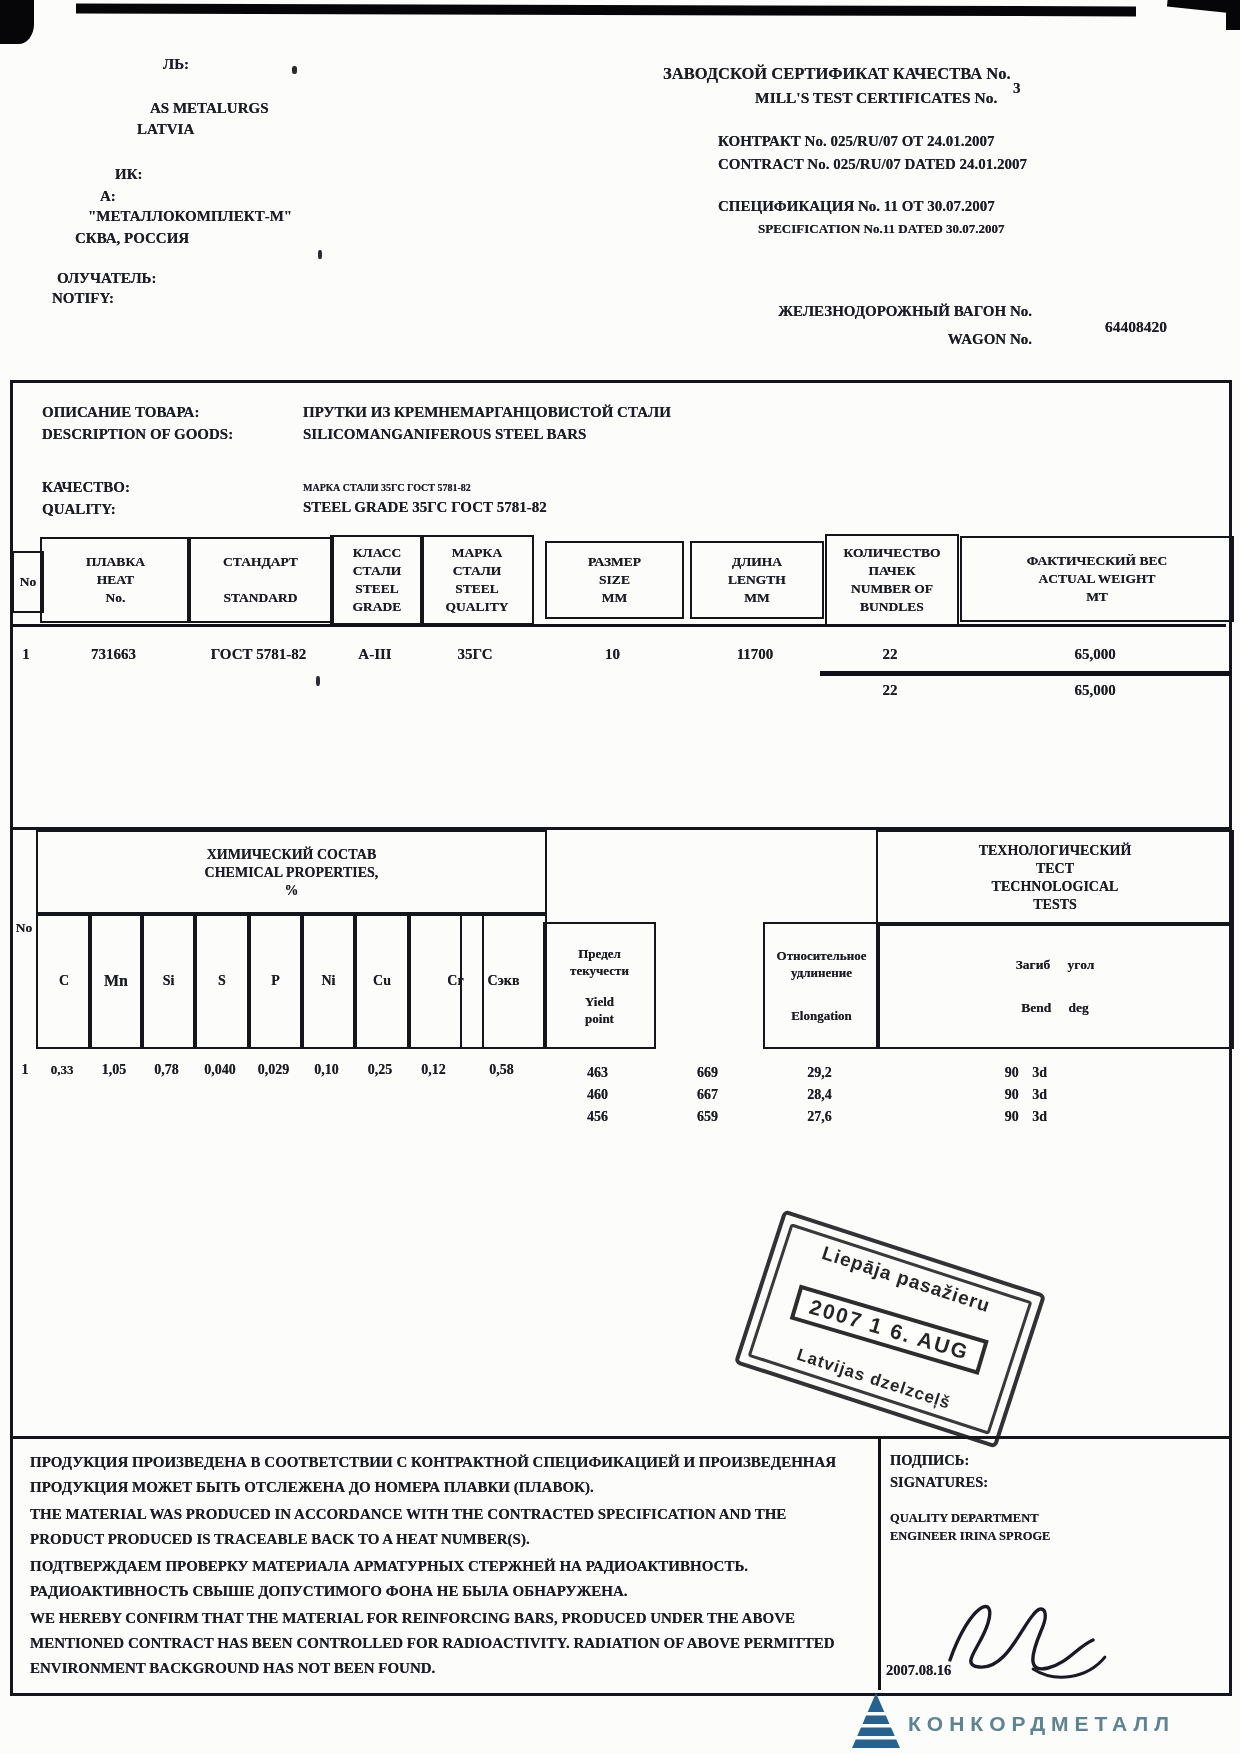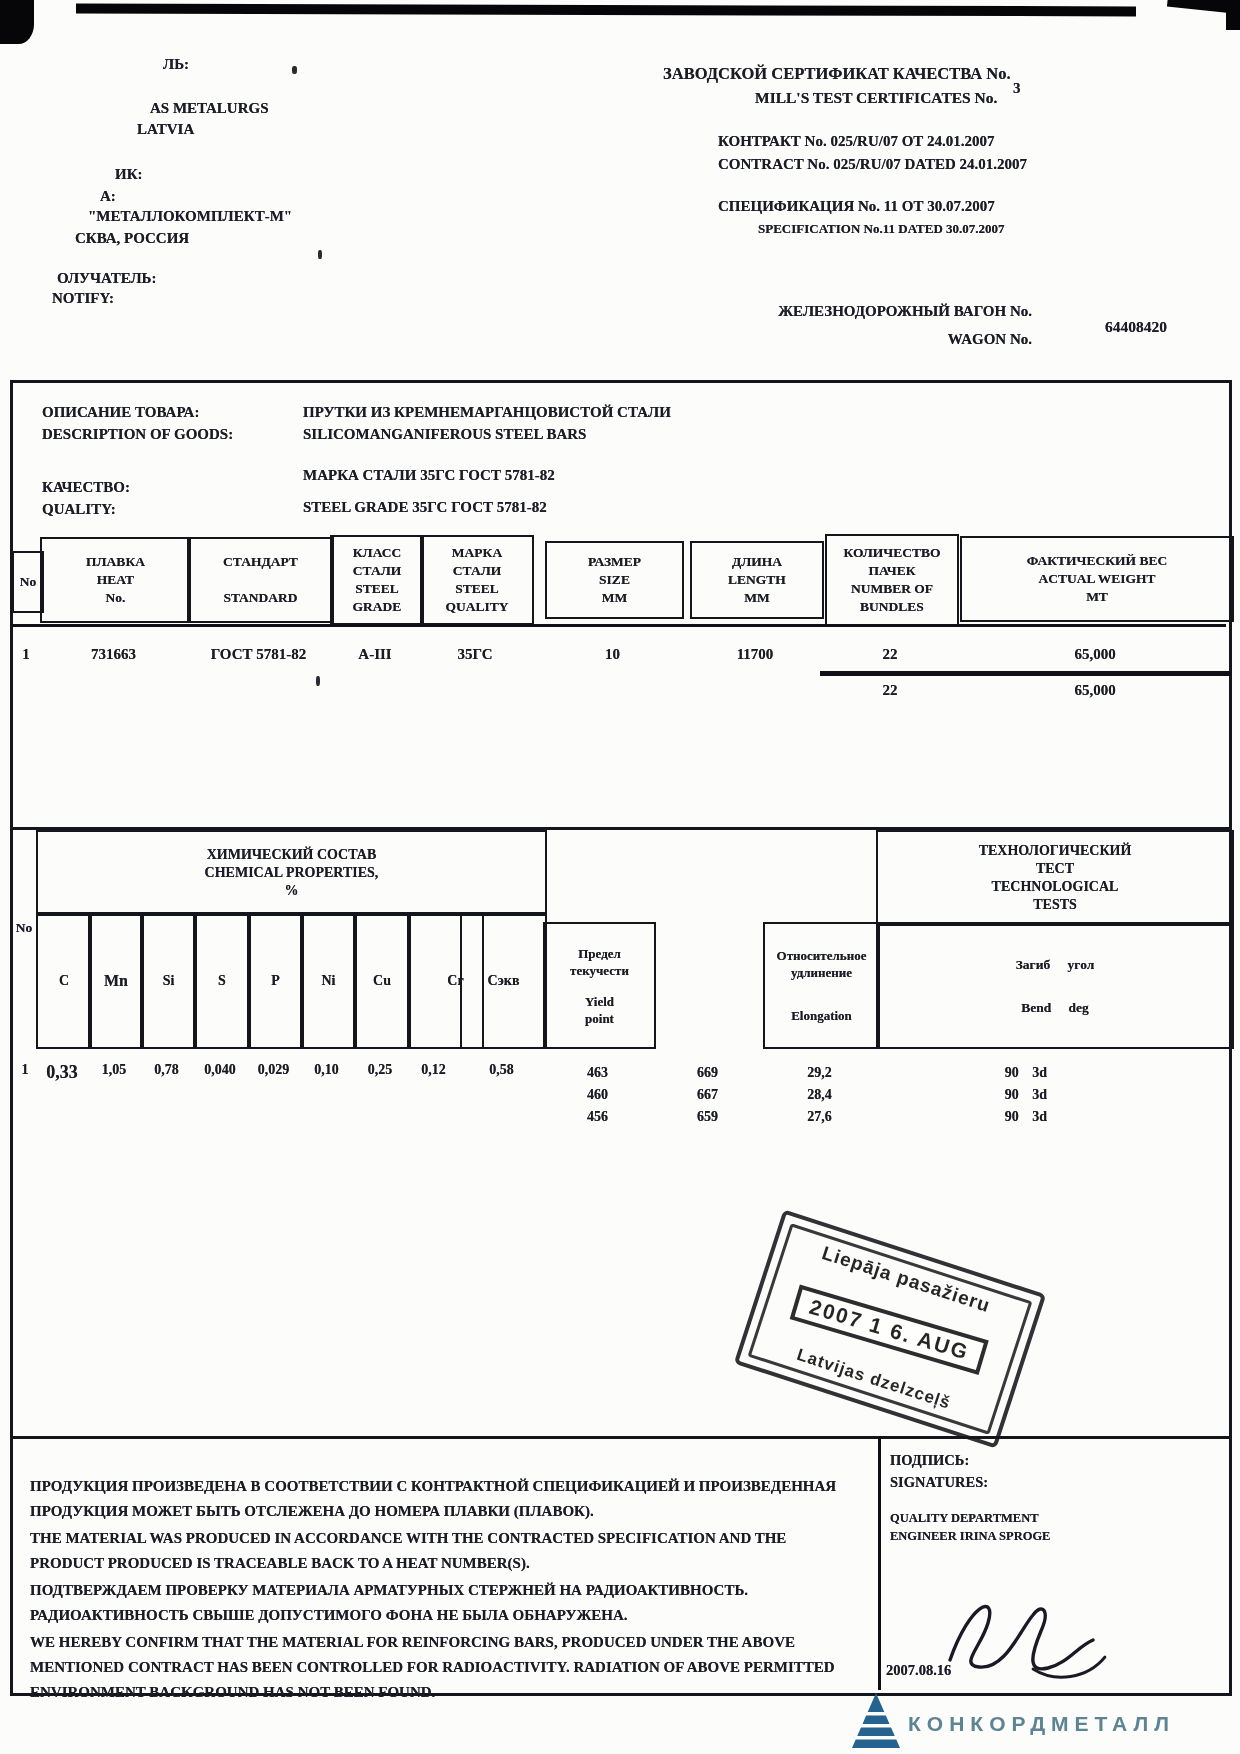--- a/index.html
+++ b/index.html
@@ -9,21 +9,21 @@
   .t{position:absolute;font-weight:bold;color:#1c1c26;text-shadow:0 0 .6px rgba(25,25,50,.75);white-space:nowrap;}
   .box{position:absolute;border:3px solid #15151c;}
   .cell{position:absolute;border:2px solid #15151c;display:flex;flex-direction:column;
         justify-content:center;align-items:center;font-weight:bold;font-size:13.5px;line-height:18px;
         text-align:center;text-shadow:0 0 .6px rgba(25,25,50,.7);}
   .val{position:absolute;font-weight:bold;font-size:15px;text-align:center;text-shadow:0 0 .6px rgba(25,25,50,.7);}
   .gap6{height:6px;} .gap14{height:14px;} .gap18{height:18px;} .gap26{height:26px;}
   .rule{position:absolute;background:#101016;}
   .speck{position:absolute;background:#2a2a33;border-radius:40%;}
   .para{position:absolute;font-weight:bold;font-size:15px;line-height:25px;width:845px;
-        white-space:pre-line;text-shadow:0 0 .6px rgba(25,25,50,.7);margin-top:24px;}
+        white-space:pre-line;text-shadow:0 0 .6px rgba(25,25,50,.7);}
   .stamp{position:absolute;left:752px;top:1248px;width:268px;height:154px;
          border:4px solid rgba(22,22,26,.88);border-radius:6px;transform:rotate(18deg);
          font-family:"Liberation Sans",sans-serif;color:rgba(18,18,22,.92);}
   .stamp-inner{position:absolute;left:7px;top:7px;right:7px;bottom:7px;
          border:3px solid rgba(22,22,26,.85);border-radius:3px;
          display:flex;flex-direction:column;justify-content:space-between;align-items:center;padding:4px 0;}
   .stamp-top{font-size:19px;font-weight:bold;letter-spacing:1px;}
   .stamp-date-box{border:4px solid rgba(22,22,26,.9);padding:2px 12px;font-size:21px;font-weight:bold;
          letter-spacing:2px;transform:rotate(-1.5deg);background:rgba(255,255,255,.6);}
   .stamp-bottom{font-size:17px;font-weight:bold;letter-spacing:1px;}
@@ -67,21 +67,21 @@
   <div class="t" style="left:1105px;top:318px;font-size:15.5px;">64408420</div>
 
   <div class="box" style="left:10px;top:380px;width:1216px;height:447px;border-bottom:none;"></div>
 
   <div class="t" style="left:42px;top:404px;font-size:15px;">ОПИСАНИЕ ТОВАРА:</div>
   <div class="t" style="left:42px;top:426px;font-size:15px;">DESCRIPTION OF GOODS:</div>
   <div class="t" style="left:303px;top:404px;font-size:15px;">ПРУТКИ ИЗ КРЕМНЕМАРГАНЦОВИСТОЙ СТАЛИ</div>
   <div class="t" style="left:303px;top:426px;font-size:15px;">SILICOMANGANIFEROUS STEEL BARS</div>
   <div class="t" style="left:42px;top:479px;font-size:15px;">КАЧЕСТВО:</div>
   <div class="t" style="left:42px;top:501px;font-size:15px;">QUALITY:</div>
-  <div class="t" style="left:303px;top:467px;font-size:15px;">МАРКА СТАЛИ 35ГС ГОСТ 5781-82</div>
+  <div class="t" style="left:303px;top:482px;font-size:10px;">МАРКА СТАЛИ 35ГС ГОСТ 5781-82</div>
   <div class="t" style="left:303px;top:499px;font-size:15px;">STEEL GRADE 35ГС ГОСТ 5781-82</div>
 
   <div class="cell" style="left:12px;top:551px;width:28px;height:58px;">
     <div>No</div>
   </div>
   <div class="cell" style="left:40px;top:537px;width:147px;height:82px;">
     <div>ПЛАВКА</div>
       <div>HEAT</div>
       <div>No.</div>
   </div>
@@ -196,21 +196,21 @@
     <div class="gap26"></div>
     <div>Elongation</div>
   </div>
   <div class="cell" style="left:876px;top:922px;width:354px;height:123px;font-size:13.5px;line-height:17px;">
     <div class="ws-bend">Загиб угол</div>
     <div class="gap26"></div>
     <div class="ws-bend">Bend deg</div>
   </div>
 
   <div class="val" style="left:12px;top:1062px;width:26px;font-size:14px;">1</div>
-  <div class="val" style="left:36px;top:1062px;width:52px;font-size:18px;">0,33</div>
+  <div class="val" style="left:36px;top:1062px;width:52px;font-size:13px;">0,33</div>
   <div class="val" style="left:88px;top:1062px;width:52px;font-size:14px;">1,05</div>
   <div class="val" style="left:140px;top:1062px;width:53px;font-size:14px;">0,78</div>
   <div class="val" style="left:193px;top:1062px;width:54px;font-size:14px;">0,040</div>
   <div class="val" style="left:247px;top:1062px;width:53px;font-size:14px;">0,029</div>
   <div class="val" style="left:300px;top:1062px;width:53px;font-size:14px;">0,10</div>
   <div class="val" style="left:353px;top:1062px;width:54px;font-size:14px;">0,25</div>
   <div class="val" style="left:407px;top:1062px;width:53px;font-size:14px;">0,12</div>
   <div class="val" style="left:460px;top:1062px;width:83px;font-size:14px;">0,58</div>
 
   <div class="val stack3" style="left:543px;top:1062px;width:109px;font-size:14px;">

